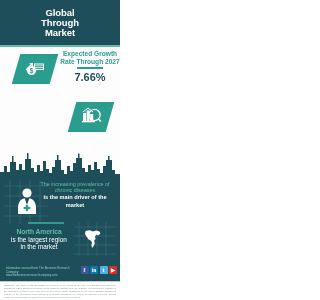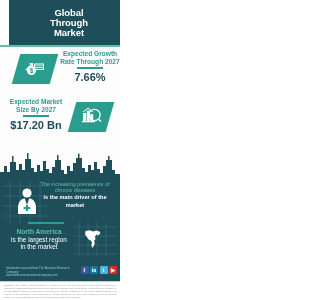--- a/index.html
+++ b/index.html
@@ -14,21 +14,21 @@
   }
   .infographic {
     width: 120px; height: 300px;
     position: relative;
     background: #ffffff;
     overflow: hidden;
   }
 
   
   .header {
-    position: absolute; left: 9px; top: 0;
+    position: absolute; left: 0; top: 0;
     width: 120px; height: 45px;
     background: #1d4e5a;
     display: flex; align-items: center; justify-content: center;
   }
   .header-title {
     color: #ffffff;
     font-weight: bold;
     font-size: 9.5px;
     line-height: 10px;
     text-align: center;
@@ -250,28 +250,20 @@
       <div class="stat-label">
         <div>Expected Growth</div>
         <div>Rate Through 2027</div>
       </div>
       <div class="stat-div"></div>
       <div class="stat-value">7.66%</div>
     </div>
   </div>
 
   <div class="stat2">
-    <div class="stat2-text">
-      <div class="stat-label">
-        <div>Expected Market</div>
-        <div>Size By 2027</div>
-      </div>
-      <div class="stat-div"></div>
-      <div class="stat-value">$17.20 Bn</div>
-    </div>
     <div class="para-icon icon2">
       <span class="glyph">
         <svg width="24" height="20" viewBox="0 0 24 20" aria-hidden="true">
           <circle cx="15.5" cy="10" r="5.6" fill="none" stroke="#ffffff" stroke-width="1.2"></circle>
           <path d="M19.4 14 L22 16.6" stroke="#ffffff" stroke-width="1.4"></path>
           <rect x="4" y="8" width="3" height="8" fill="#ffffff"></rect>
           <rect x="7.6" y="5.5" width="3" height="10.5" fill="#ffffff"></rect>
           <rect x="11.2" y="9" width="3" height="7" fill="#ffffff"></rect>
           <path d="M4 7 L9 3 L14 7" stroke="#ffffff" stroke-width="1" fill="none"></path>
           <rect x="3" y="16" width="13" height="1.3" fill="#ffffff"></rect>

